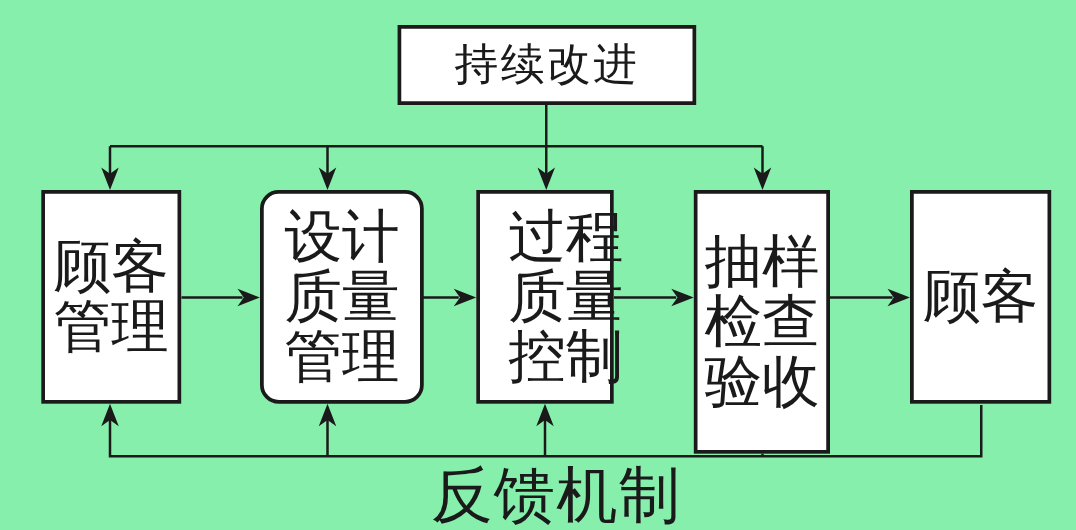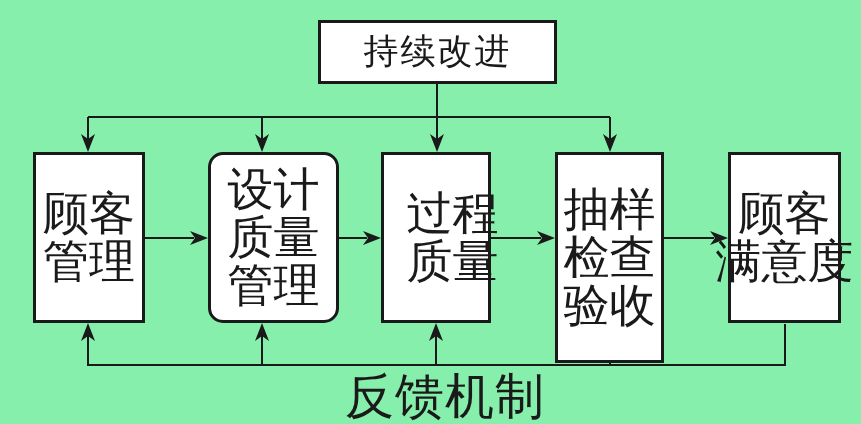--- a/index.html
+++ b/index.html
@@ -117,28 +117,28 @@
 
   <div class="node n2">
     <span class="txt-line">设计</span>
     <span class="txt-line">质量</span>
     <span class="txt-line">管理</span>
   </div>
 
   <div class="node n3">
     <span class="txt-line">过程</span>
     <span class="txt-line">质量</span>
+    <span class="txt-line">控制</span>
   </div>
 
   <div class="node n4">
     <span class="txt-line">抽样</span>
     <span class="txt-line">检查</span>
     <span class="txt-line">验收</span>
   </div>
 
   <div class="node n5">
     <span class="txt-line">顾客</span>
-    <span class="txt-line">满意度</span>
   </div>
 
   <div class="feedback-label">反馈机制</div>
 
 </div>
 
 </body></html>

